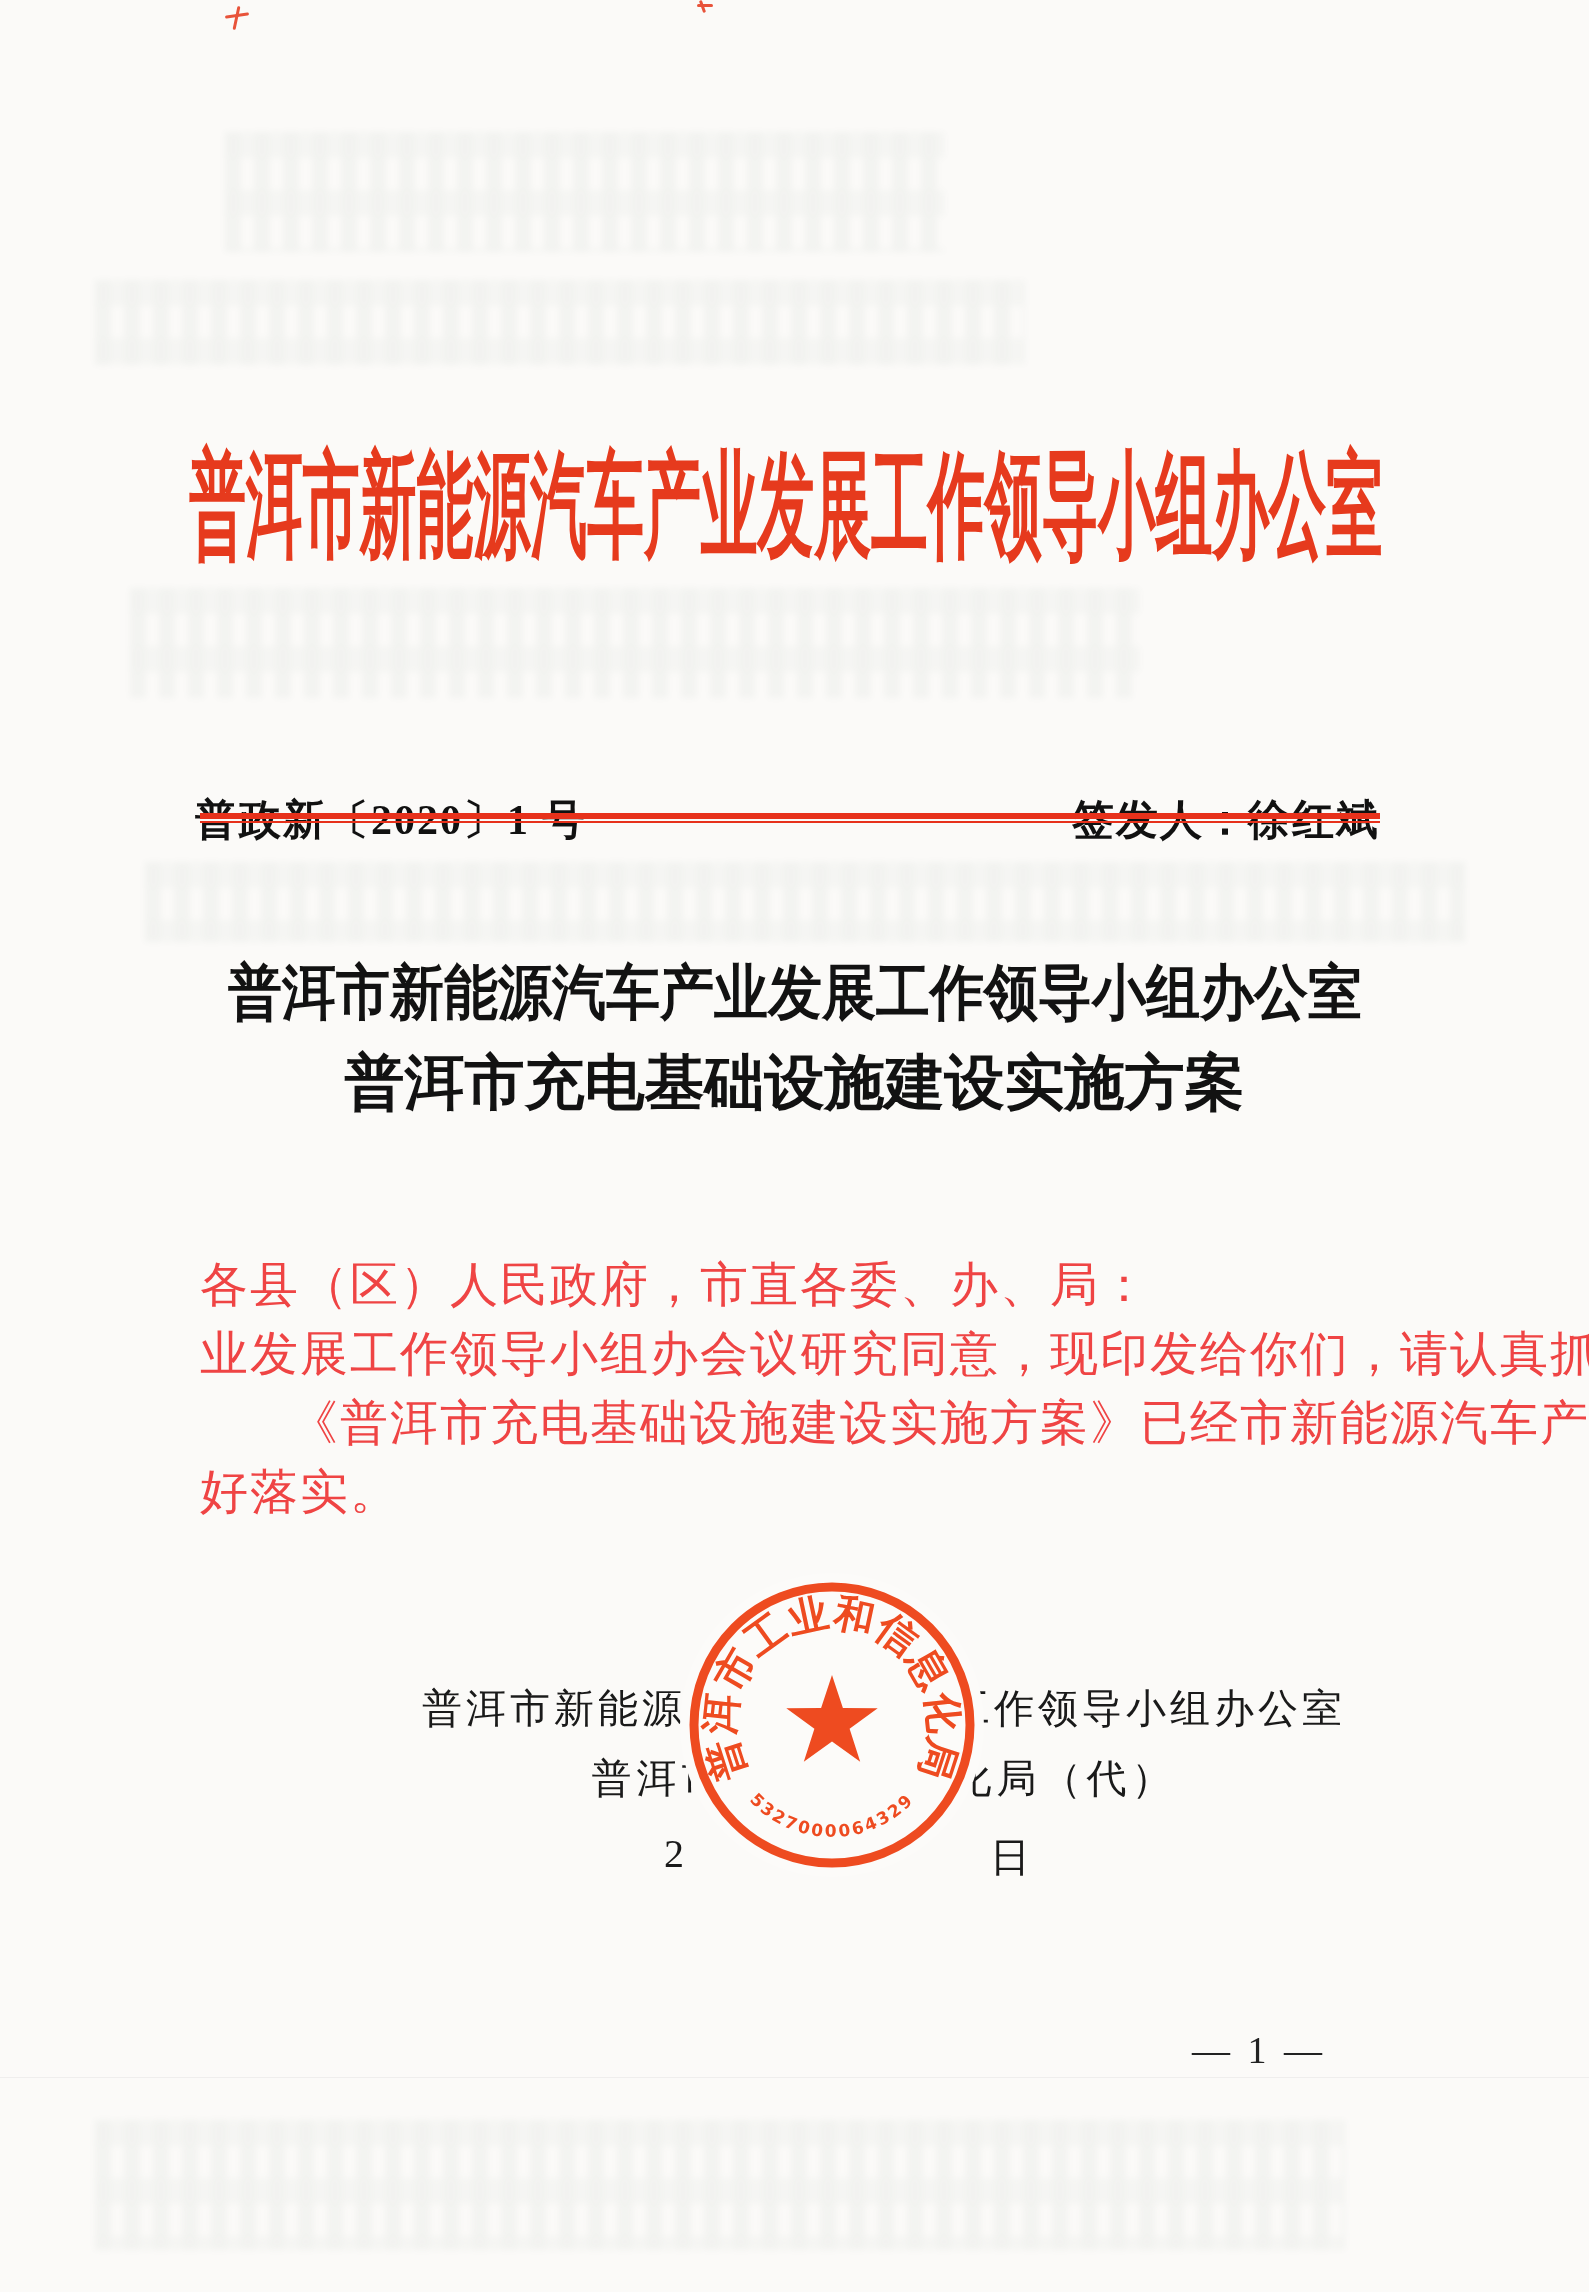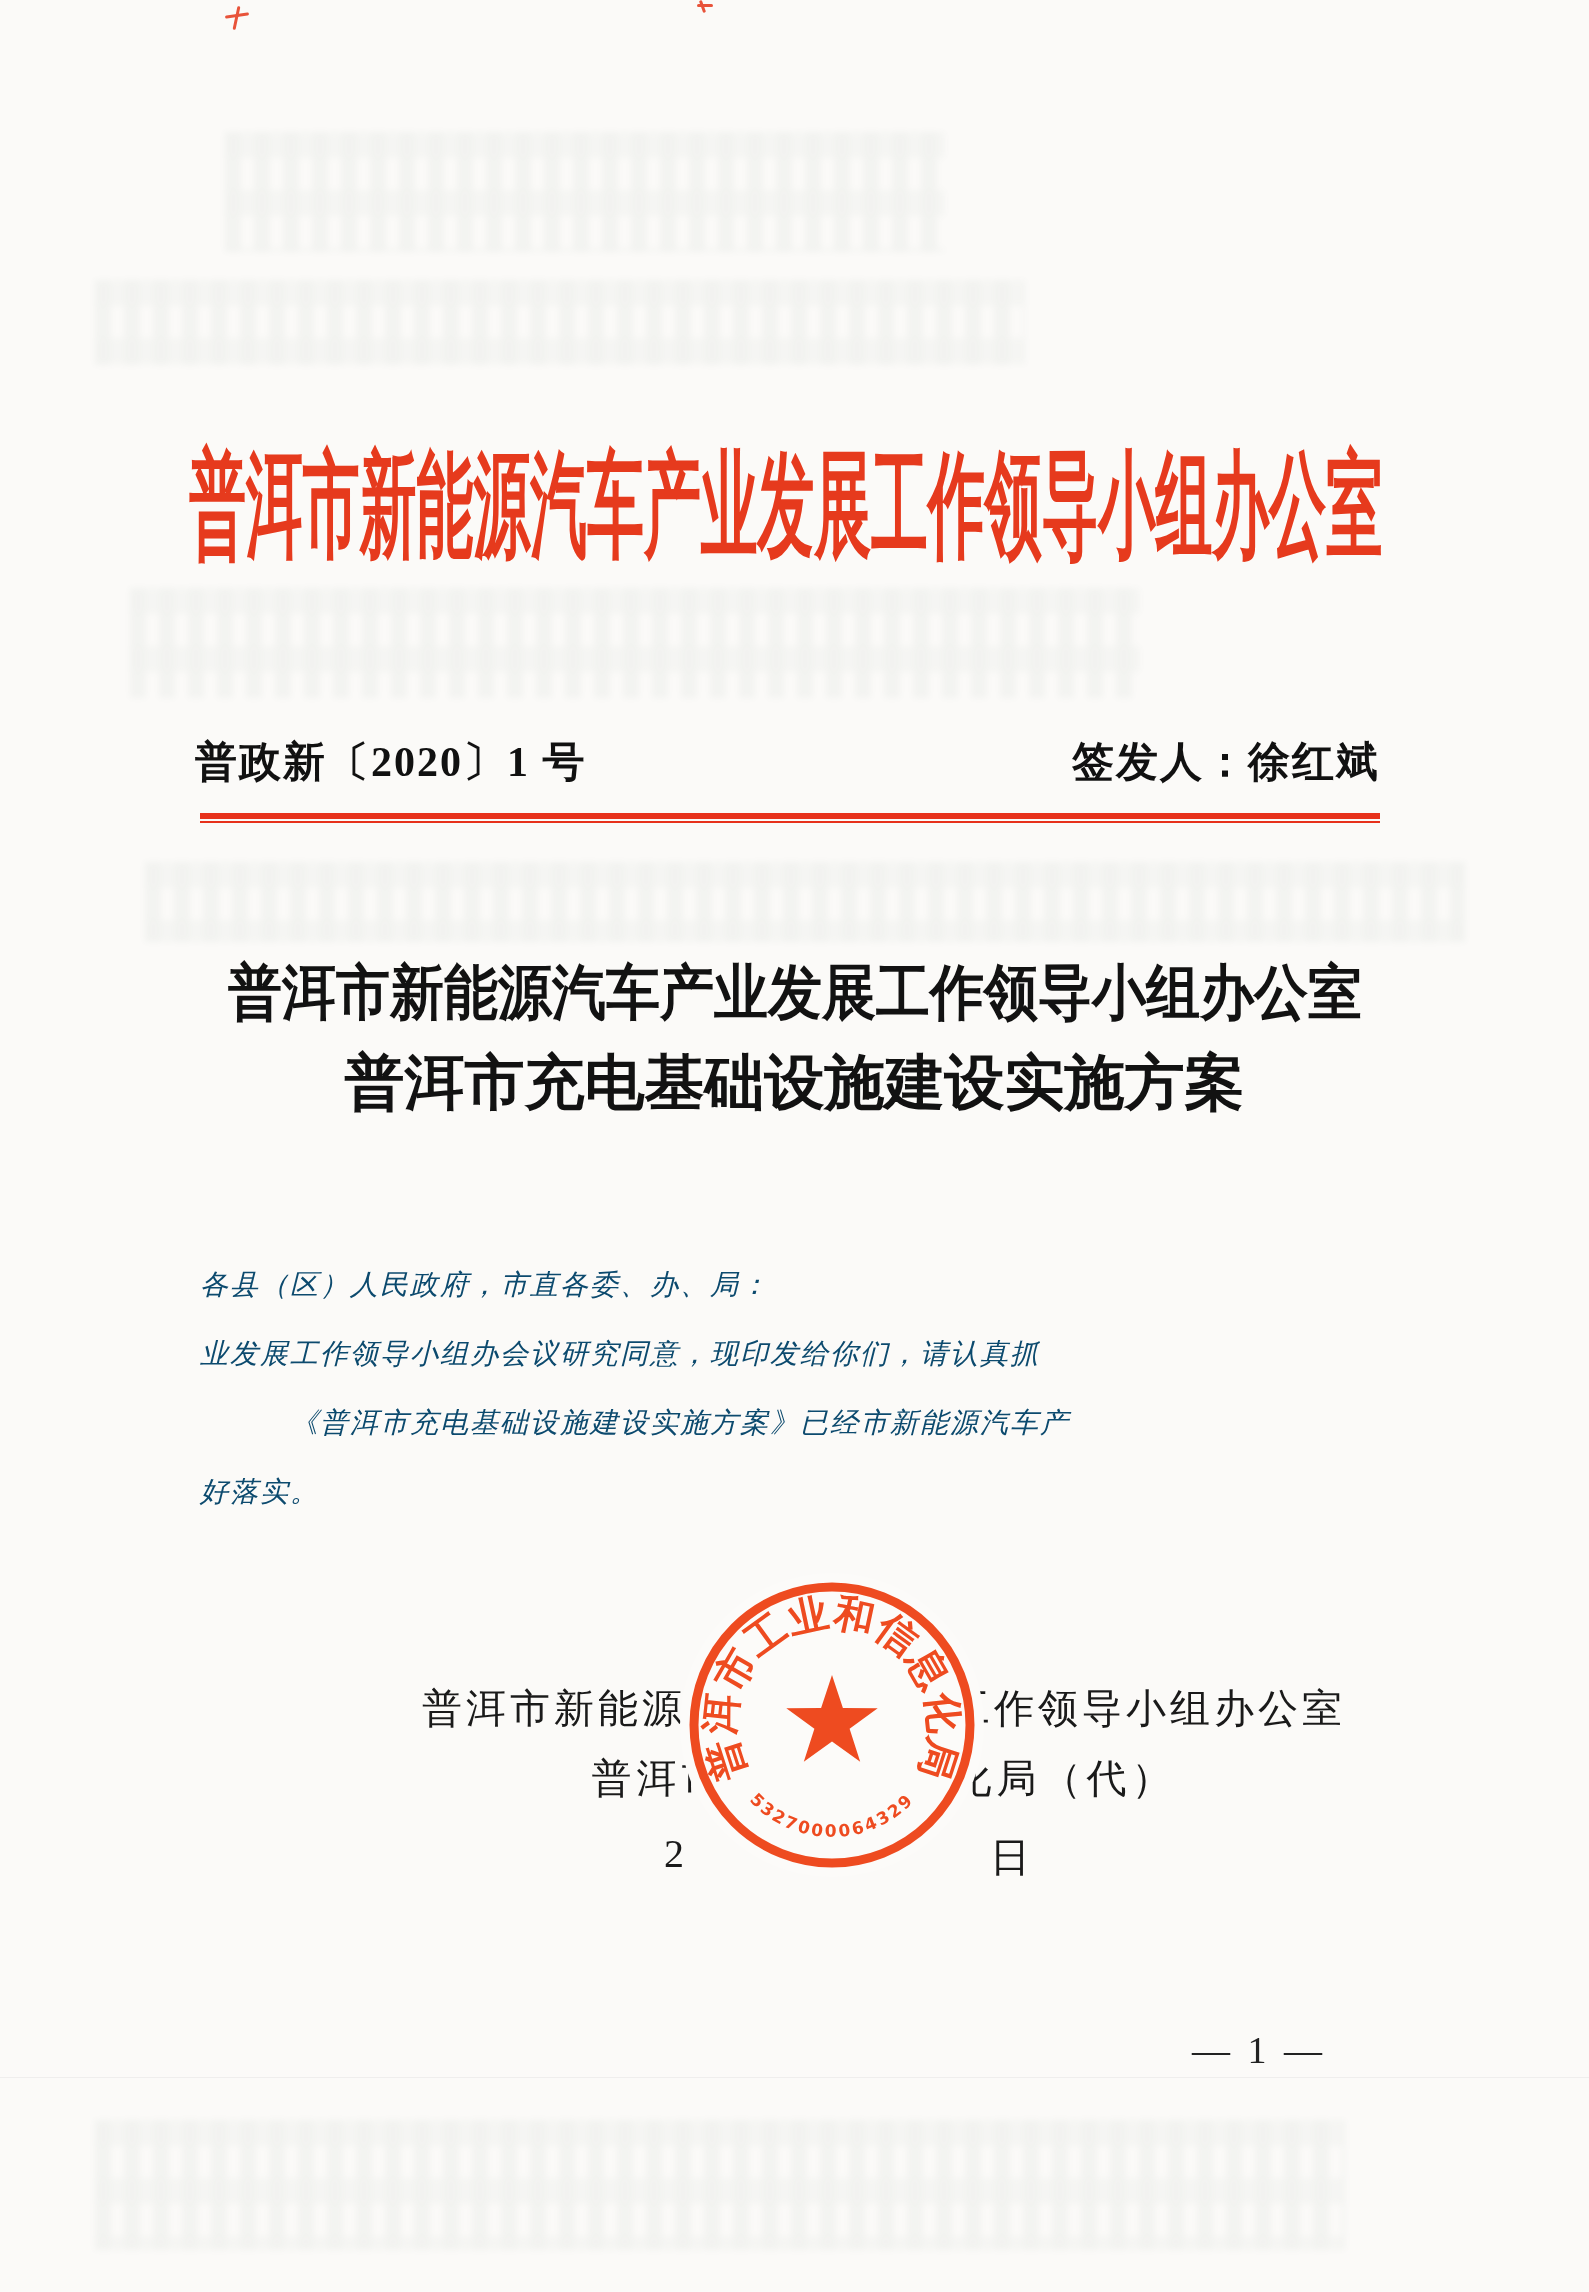--- a/index.html
+++ b/index.html
@@ -26,41 +26,41 @@
   .banner{position:absolute;top:446px;left:786px;transform:translateX(-50%);}
   .banner-text{
     display:inline-block;white-space:nowrap;
     font-size:116px;font-weight:700;color:#e63a1d;
     transform:scaleX(0.49);transform-origin:center;
     letter-spacing:0;line-height:120px;
   }
 
   
   .docmeta{
-    position:absolute;top:734px;left:195px;width:1185px;
+    position:absolute;top:792px;left:195px;width:1185px;
     display:flex;justify-content:space-between;align-items:flex-end;
     font-size:42px;font-weight:700;letter-spacing:2px;color:#111;text-align:right;
   }
 
   
   .rule{position:absolute;top:813px;left:200px;width:1180px;}
   .rule-thick{height:6px;background:#e7311b;}
   .rule-thin{height:2px;background:#e7311b;margin-top:2px;}
 
   
   .doc-title{
     position:absolute;top:948px;left:0;width:1589px;text-align:center;
     font-weight:700;font-size:60px;line-height:90px;color:#121212;
   }
   .doc-title .t1{display:inline-block;white-space:nowrap;transform:scaleX(0.9);transform-origin:center;}
 
   
   .body-text{
     position:absolute;top:1250px;left:200px;width:1200px;
-    font-size:28px;line-height:69px;letter-spacing:2px;color:#0c4a6e;font-style:italic;
+    font-size:48px;line-height:69px;letter-spacing:2px;color:#ef4444;
   }
   .body-text .indent{padding-left:90px;}
   .line{white-space:nowrap;}
 
   
   .sig{position:absolute;white-space:nowrap;color:#1a1a1a;font-size:40px;}
   .sig1{top:1681px;left:884px;transform:translateX(-50%);letter-spacing:4px;}
   .sig2{top:1751px;left:884px;transform:translateX(-50%);letter-spacing:5px;}
   .sig-date-l{top:1830px;left:664px;}
   .sig-date-r{top:1830px;left:990px;}

